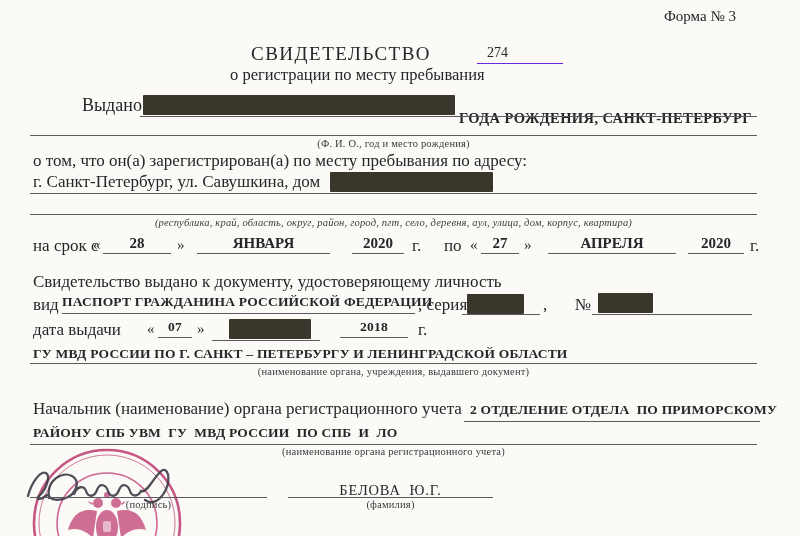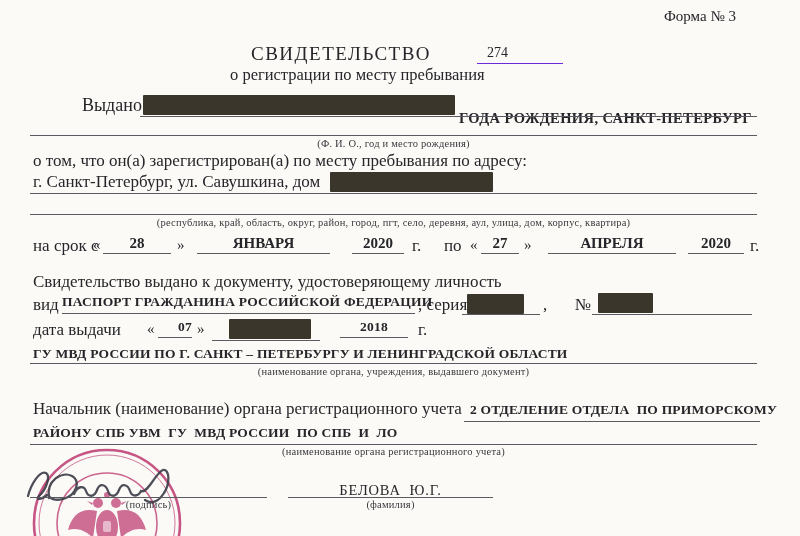--- a/index.html
+++ b/index.html
@@ -43,21 +43,21 @@
   <div class="rule" style="left:30px; top:135px; width:727px;"></div>
   <div class="caption" style="left:30px; top:138px; width:727px;">(Ф. И. О., год и место рождения)</div>
 
   <div class="abs main-txt" style="left:33px; top:151px;">о том, что он(а) зарегистрирован(а) по месту пребывания по адресу:</div>
 
   <div class="abs main-txt" style="left:33px; top:172px;">г. Санкт-Петербург, ул. Савушкина, дом</div>
   <div class="redact" style="left:330px; top:172px; width:163px; height:20px;"></div>
   <div class="rule" style="left:30px; top:193px; width:727px;"></div>
 
   <div class="rule" style="left:30px; top:214px; width:727px;"></div>
-  <div class="caption" style="left:30px; top:217px; width:727px;">(республика, край, область, округ, район, город, пгт, село, деревня, аул, улица, дом, корпус, квартира)</div>
+  <div class="caption" style="left:30px; top:217px; width:727px;font-style:italic;">(республика, край, область, округ, район, город, пгт, село, деревня, аул, улица, дом, корпус, квартира)</div>
 
   <div class="abs main-txt" style="left:33px; top:236px;">на срок с</div>
   <span class="abs quote" style="left:93px; top:237px;">«</span>
   <span class="cell bold" style="left:103px; top:235px; width:68px;">28</span>
   <span class="abs quote" style="left:177px; top:237px;">»</span>
   <span class="cell bold" style="left:197px; top:235px; width:133px;">ЯНВАРЯ</span>
   <span class="cell bold" style="left:352px; top:235px; width:52px;">2020</span>
   <span class="abs main-txt" style="left:412px; top:236px;">г.</span>
   <span class="abs main-txt" style="left:444px; top:236px;">по</span>
   <span class="abs quote" style="left:470px; top:237px;">«</span>
@@ -74,21 +74,21 @@
   <span class="abs main-txt" style="left:418px; top:295px;">, серия</span>
   <div class="rule" style="left:462px; top:314px; width:78px;"></div>
   <div class="redact" style="left:467px; top:294px; width:57px; height:20px;"></div>
   <span class="abs main-txt" style="left:543px; top:295px;">,</span>
   <span class="abs main-txt" style="left:575px; top:295px;">№</span>
   <div class="rule" style="left:592px; top:314px; width:160px;"></div>
   <div class="redact" style="left:598px; top:293px; width:55px; height:20px;"></div>
 
   <div class="abs main-txt" style="left:33px; top:320px;">дата выдачи</div>
   <span class="abs quote" style="left:147px; top:321px;">«</span>
-  <span class="cell caps-val" style="left:158px; top:319px; width:34px;text-align:right;">07</span>
+  <span class="cell caps-val" style="left:158px; top:319px; width:34px;">07</span>
   <span class="abs quote" style="left:197px; top:321px;">»</span>
   <div class="rule" style="left:212px; top:340px; width:108px;"></div>
   <div class="redact" style="left:229px; top:319px; width:82px; height:20px;"></div>
   <span class="cell caps-val" style="left:340px; top:319px; width:68px;">2018</span>
   <span class="abs main-txt" style="left:418px; top:320px;">г.</span>
 
   <div class="abs caps-val" style="left:33px; top:346px;">ГУ МВД РОССИИ ПО Г. САНКТ – ПЕТЕРБУРГУ И ЛЕНИНГРАДСКОЙ ОБЛАСТИ</div>
   <div class="rule" style="left:30px; top:363px; width:727px;"></div>
   <div class="caption" style="left:30px; top:366px; width:727px;">(наименование органа, учреждения, выдавшего документ)</div>
 

